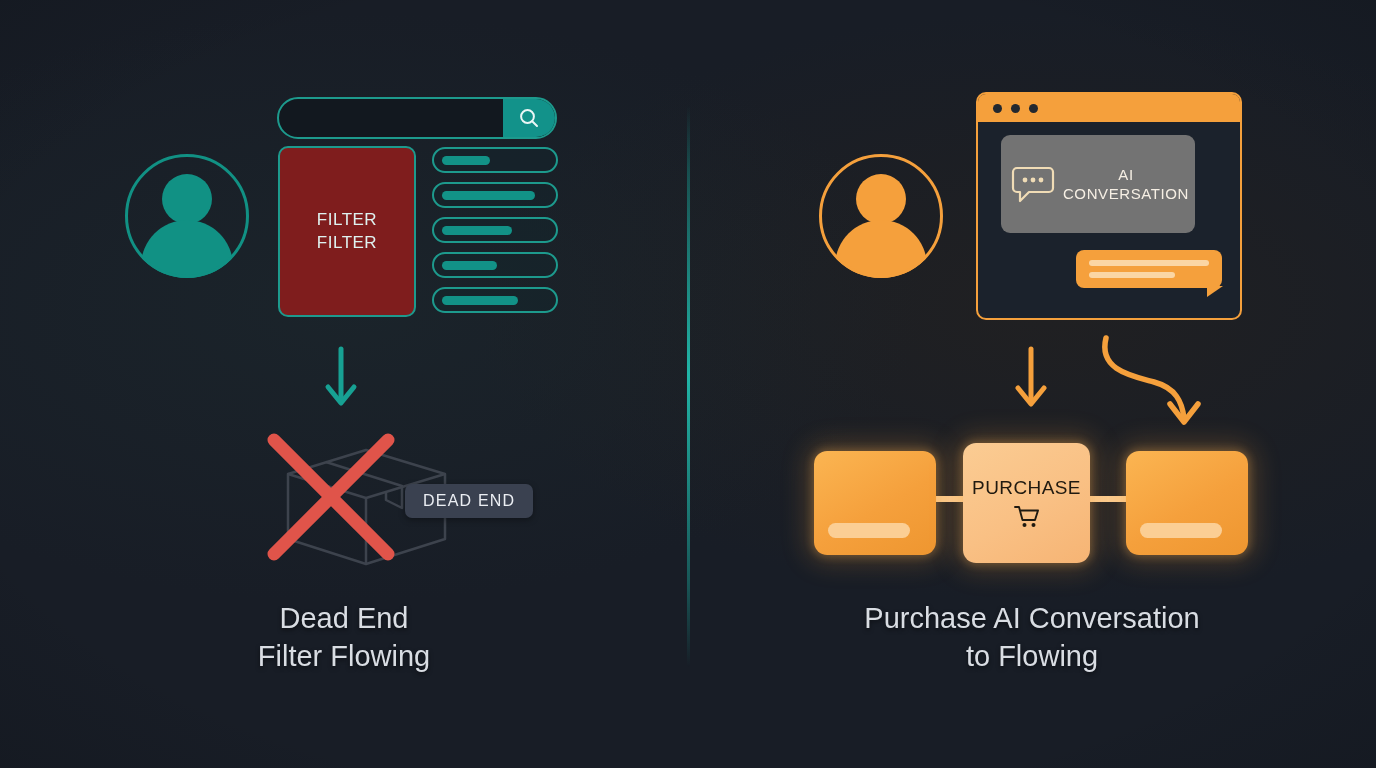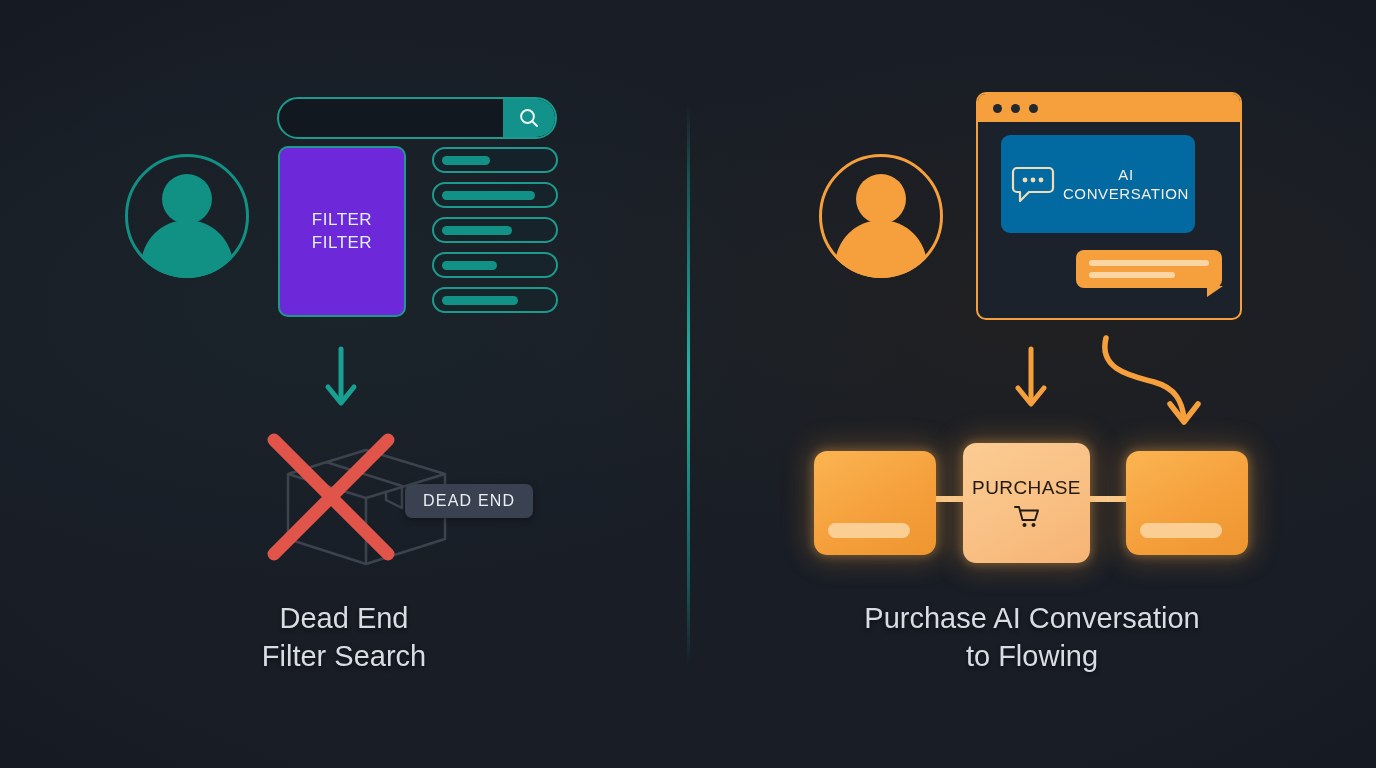--- a/index.html
+++ b/index.html
@@ -65,23 +65,23 @@
     background:#12181f; overflow:hidden; display:flex;
   }
   .searchbar .field{ flex:1; }
   .searchbar .sbtn{
     width:52px; background:#12928a; display:flex; align-items:center; justify-content:center;
   }
   .searchbar .sbtn svg{ display:block; }
 
   
   .filterbox{
-    position:absolute; left:278px; top:146px; width:128px; height:171px;
+    position:absolute; left:278px; top:146px; width:138px; height:171px;
     border:2px solid #1d9a8d; border-radius:10px;
-    background:#6d28d9;
+    background:#7f1d1d;
     display:flex; flex-direction:column; align-items:center; justify-content:center;
     color:#dff2f0; font-size:17px; letter-spacing:.5px; line-height:1.35; text-align:center;
   }
 
   
   .results{ position:absolute; left:432px; top:147px; width:126px; }
   .pill{
     height:26px; border:2px solid #1d9a8d; border-radius:13px;
     margin-bottom:9px; display:flex; align-items:center; padding:0 8px;
     background:rgba(17,40,45,0.35);
@@ -112,21 +112,21 @@
     border:2px solid #F5A03C; border-radius:10px;
     background:#1b222c; overflow:hidden;
   }
   .browser .chrome{
     height:28px; background:#F5A03C; display:flex; align-items:center; gap:9px; padding-left:15px;
   }
   .browser .dot{ width:9px; height:9px; border-radius:50%; background:#23282f; }
   .browser .screen{ position:relative; height:198px; }
   .ai-card{
     position:absolute; left:23px; top:13px; width:194px; height:98px;
-    background:#0369a1; border-radius:9px;
+    background:#737373; border-radius:9px;
     display:flex; align-items:center; padding-left:10px;
   }
   .ai-card .bubble-icon{ flex:0 0 auto; margin-right:2px; }
   .ai-card .ai-label{
     flex:1; text-align:center; color:#f6efe4; font-size:15px;
     letter-spacing:.6px; line-height:1.3;
   }
   .msg-bubble{
     position:absolute; left:98px; top:128px; width:146px; height:38px;
     background:#F5A03C; border-radius:8px;
@@ -245,21 +245,21 @@
       </svg>
       <svg class="cross" width="138" height="138" viewBox="0 0 138 138" fill="none">
         <line x1="12" y1="12" x2="126" y2="126" stroke="#E0544A" stroke-width="13" stroke-linecap="round"></line>
         <line x1="126" y1="12" x2="12" y2="126" stroke="#E0544A" stroke-width="13" stroke-linecap="round"></line>
       </svg>
       <div class="badge">DEAD END</div>
     </div>
 
     <div class="caption caption-left">
       <div>Dead End</div>
-      <div>Filter Search</div>
+      <div>Filter Flowing</div>
     </div>
   </div>
 
   <div class="panel panel-right" style="left:0; width:1376px; pointer-events:none;">
 
     <div class="avatar avatar-right" style="pointer-events:auto;">
       <div class="clip">
         <div class="head"></div>
         <div class="body"></div>
       </div>

